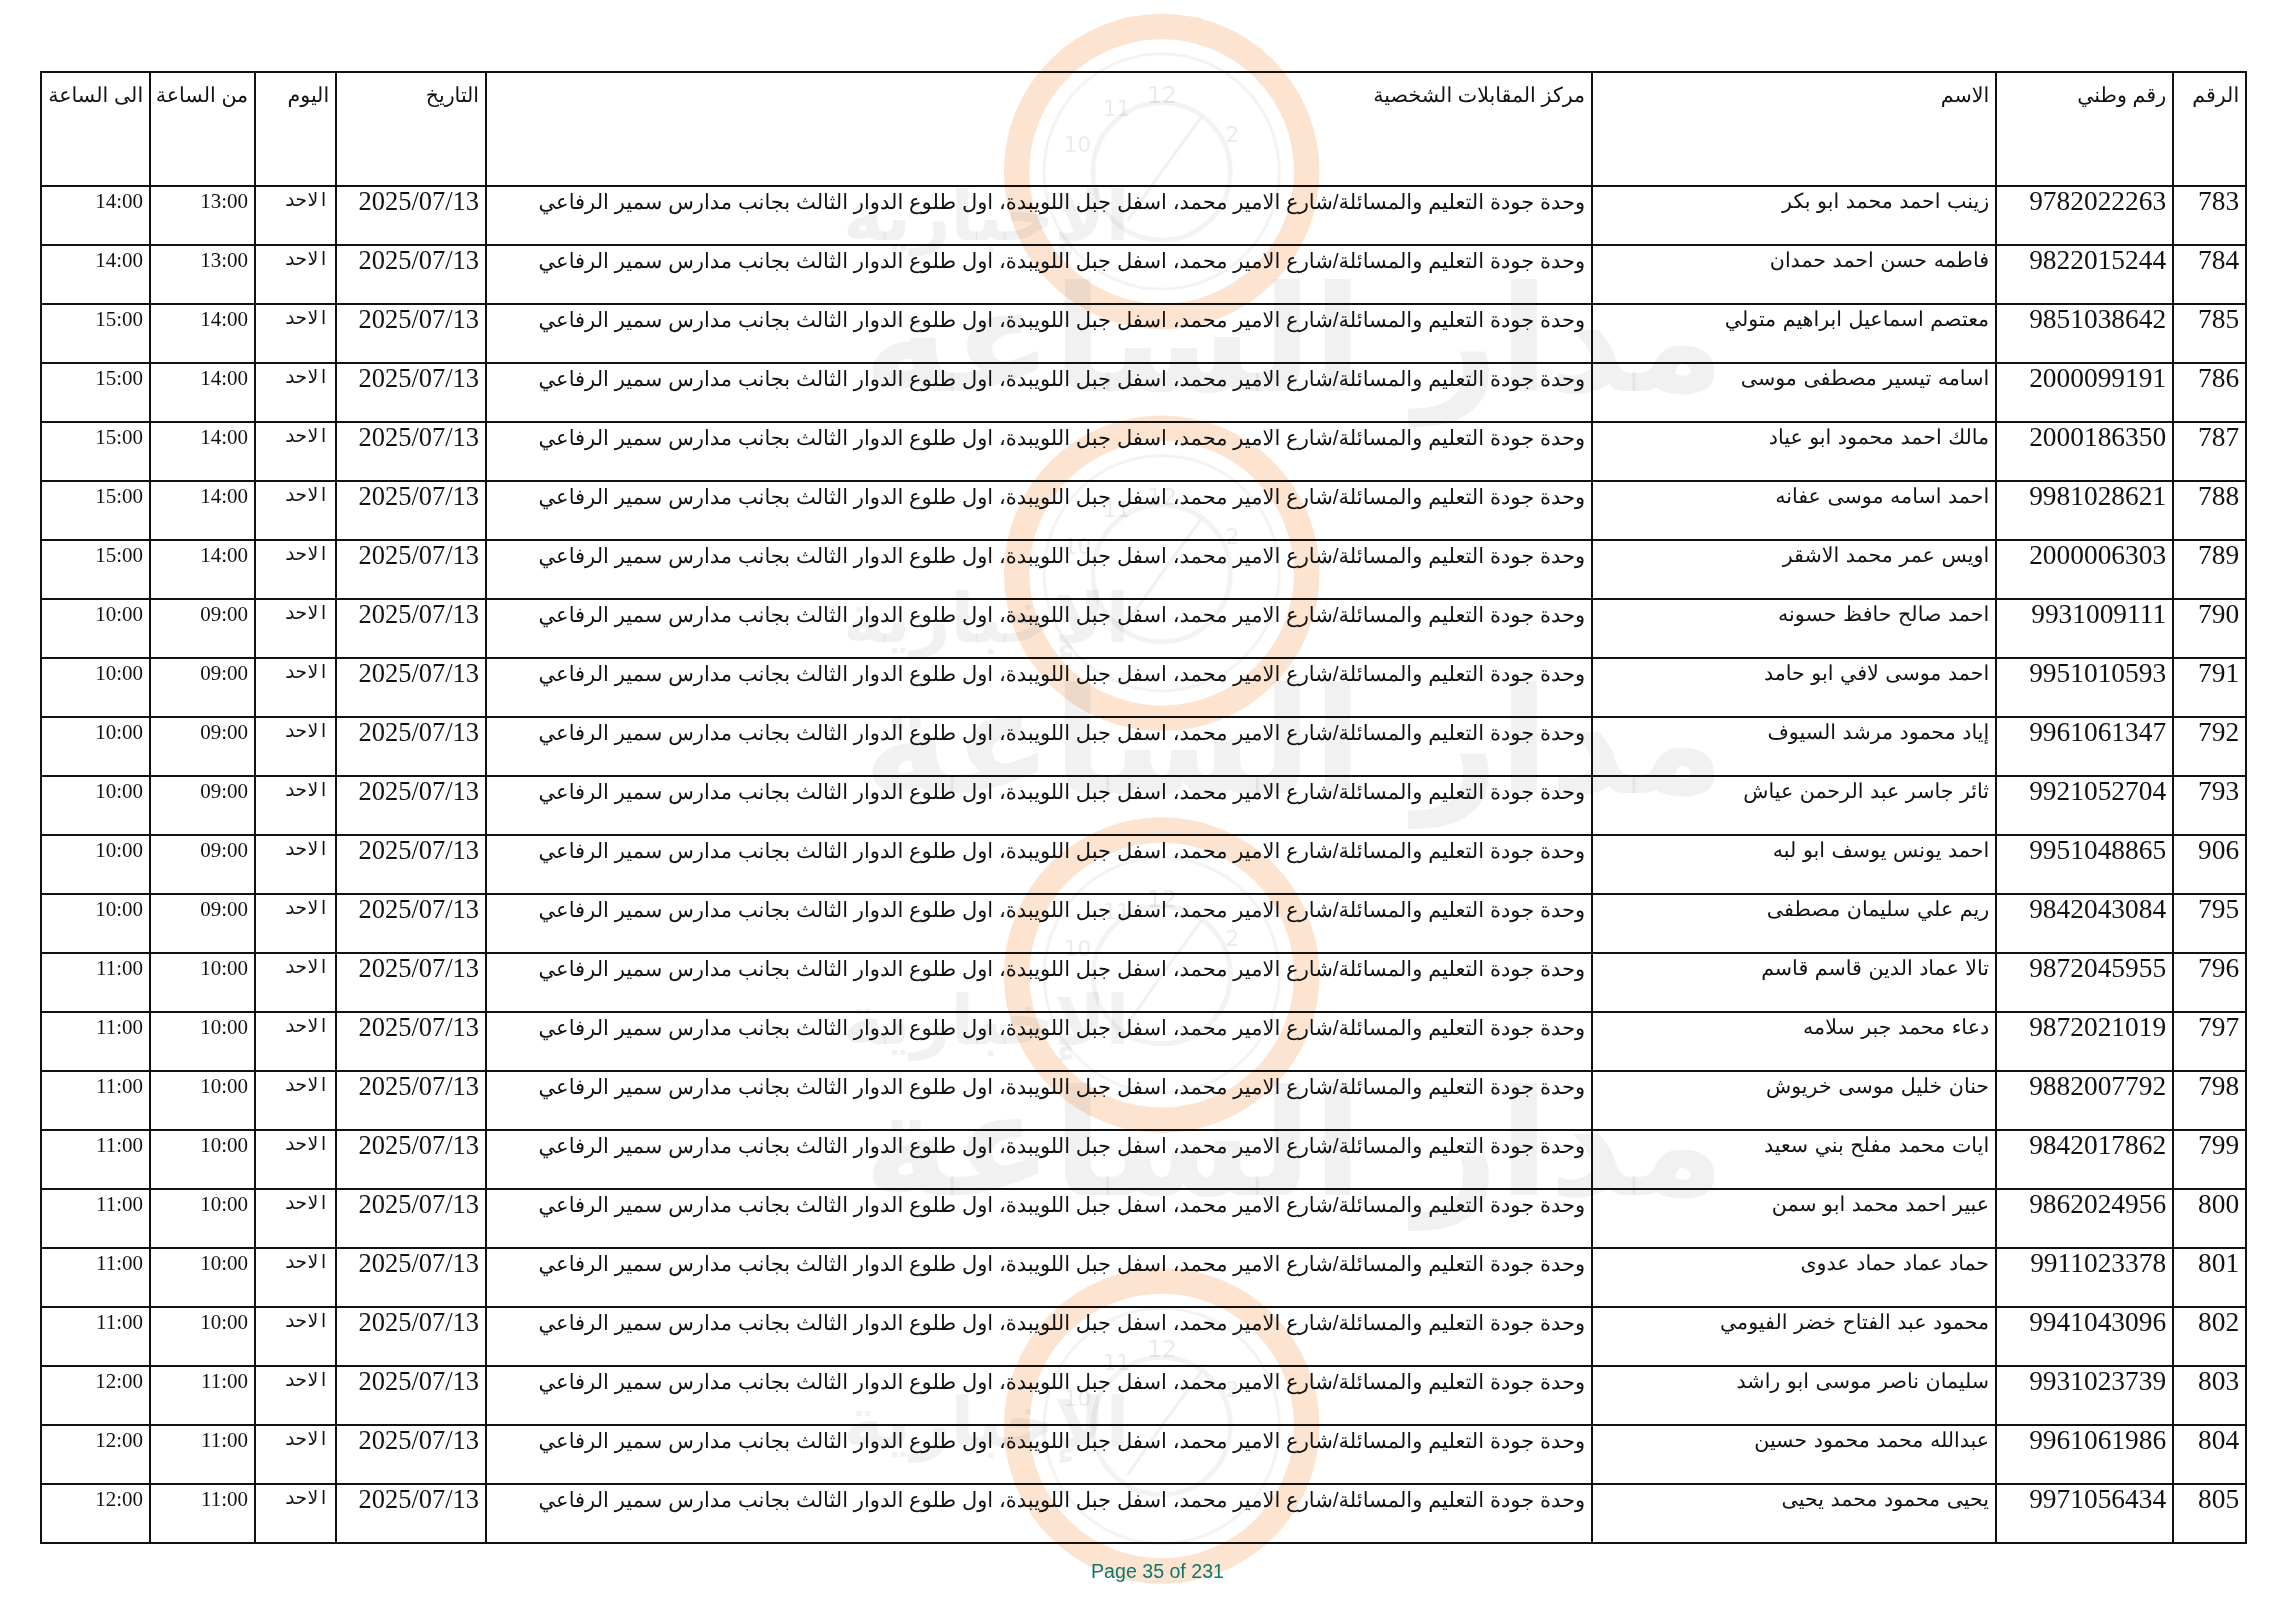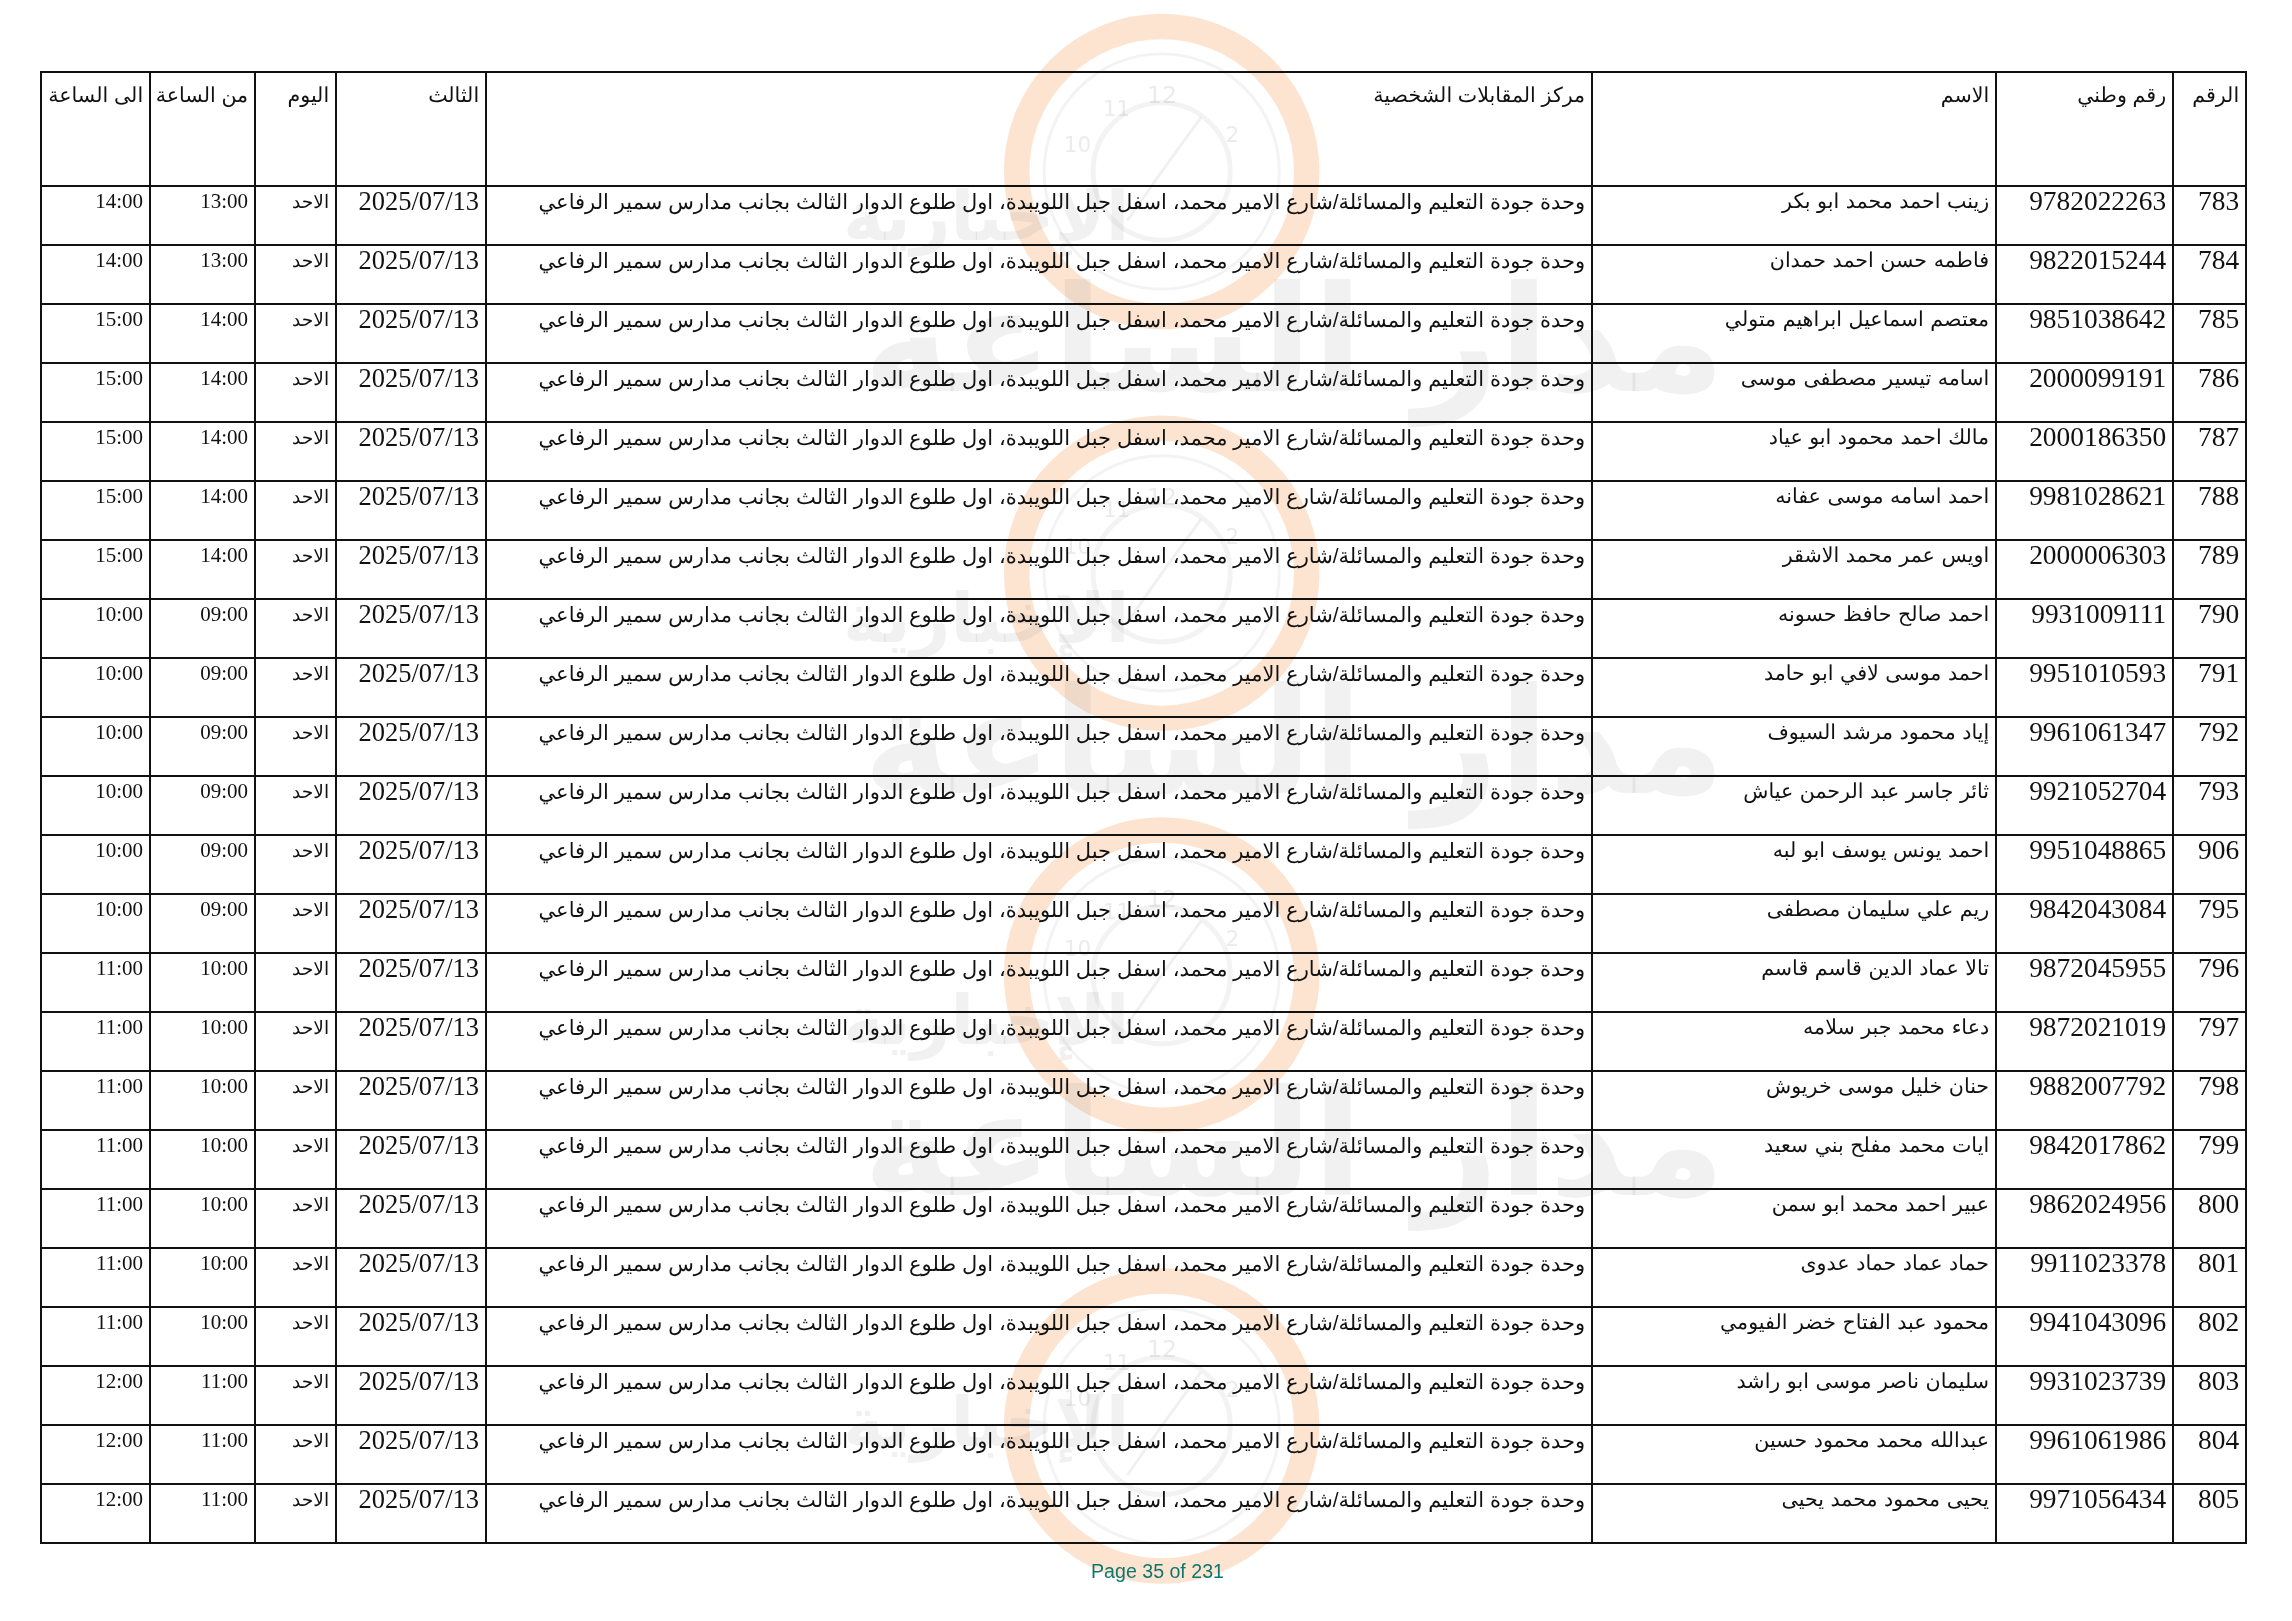--- a/index.html
+++ b/index.html
@@ -17,21 +17,21 @@
   table.sheet thead th {
     height: 102px; font-family: "Liberation Sans", sans-serif; font-weight: normal;
     font-size: 20.6px; padding-top: 9.8px; line-height: 23.5px;
   }
   table.sheet tbody td { height: 57px; line-height: 29px; }
   td.num { font-family: "Liberation Serif", serif; font-size: 27.4px; padding-top: 13.7px; margin-top: 34px; }
   td.nid { font-family: "Liberation Serif", serif; font-size: 27.4px; padding-top: 6.9px; }
   td.name { font-family: "DejaVu Serif", serif; font-size: 20.6px; padding-top: 9.8px; }
   td.addr { font-family: "Liberation Sans", sans-serif; font-size: 21px; padding-top: 5.9px; letter-spacing: -0.5px; }
   td.date { font-family: "Liberation Serif", serif; font-size: 26.5px; padding-top: 9.8px; }
-  td.day { font-family: Liberation Serif, serif; font-size: 18.6px; padding-top: 9.8px; border-radius: 6px; }
+  td.day { font-family: Liberation Mono, monospace; font-size: 18.6px; padding-top: 9.8px; border-radius: 6px; }
   td.time { font-family: "Liberation Serif", serif; font-size: 21px; padding-top: 13.7px; }
   .footer { position: absolute; top: 1560px; left: 11px; width: 2293px; text-align: center;
             font-family: "Liberation Sans", sans-serif; font-size: 19.6px; color: #0f766e; z-index: 1; }
   .footer span { position: relative; left: 0px; }
 </style>
 </head>
 <body>
 
 <div class="watermark">
   <svg width="2293" height="1621" viewBox="0 0 2339 1654">
@@ -69,21 +69,21 @@
     <col style="width:81px">
     <col style="width:105px">
     <col style="width:109px">
   </colgroup>
   <thead>
     <tr>
       <th>الرقم</th>
       <th>رقم وطني</th>
       <th>الاسم</th>
       <th>مركز المقابلات الشخصية</th>
-      <th>الثالث</th>
+      <th>التاريخ</th>
       <th>اليوم</th>
       <th>من الساعة</th>
       <th>الى الساعة</th>
     </tr>
   </thead>
   <tbody id="rows">
       <tr>
         <td class="num">783</td>
         <td class="nid">9782022263</td>
         <td class="name">زينب احمد محمد ابو بكر</td>

